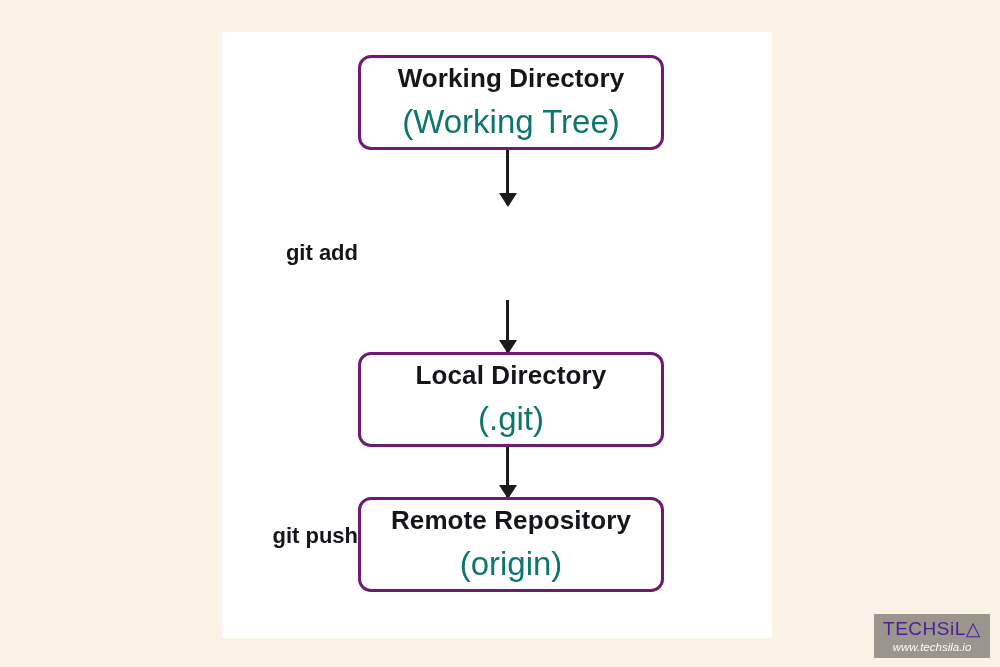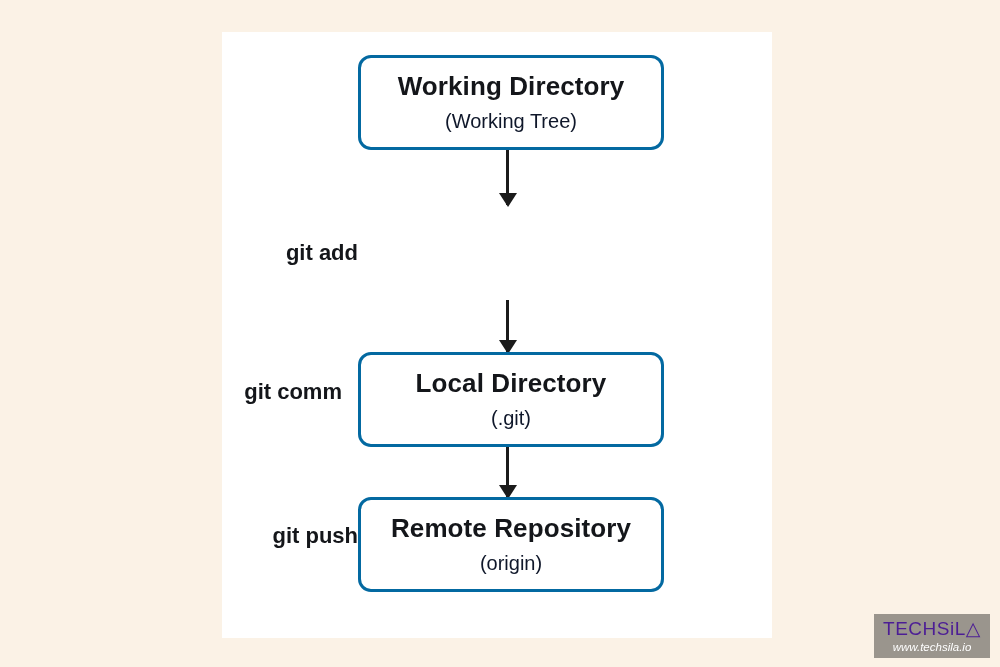--- a/index.html
+++ b/index.html
@@ -31,40 +31,40 @@
     width: 1000px;
     height: 667px;
   }
 
   .node {
     position: absolute;
     left: 358px;
     width: 306px;
     height: 95px;
     box-sizing: border-box;
-    border: 3px solid #0369a1;
+    border: 3px solid #701a75;
     border-radius: 13px;
     background: #FFFFFF;
     display: flex;
     flex-direction: column;
     align-items: center;
     justify-content: center;
     z-index: 3;
   }
   .node-title {
     font-size: 26px;
     font-weight: bold;
     color: #14161A;
     letter-spacing: 0.1px;
     line-height: 1.15;
   }
   .node-sub {
-    font-size: 20px;
+    font-size: 33px;
     font-weight: normal;
-    color: #0f172a;
+    color: #0f766e;
     line-height: 1.2;
     margin-top: 8px;
   }
 
   #node-0 { top: 55px; }
   #node-1 { top: 205px; }
   #node-2 { top: 352px; }
   #node-3 { top: 497px; }
 
   
@@ -160,21 +160,20 @@
     <div class="node-title">Local Directory</div>
     <div class="node-sub">(.git)</div>
   </div>
 
   <div class="node" id="node-3">
     <div class="node-title">Remote Repository</div>
     <div class="node-sub">(origin)</div>
   </div>
 
   <div class="edge-label" id="label-0">git add</div>
-  <div class="edge-label" id="label-1">git comm</div>
   <div class="edge-label" id="label-2">git push</div>
 
 </div>
 
 <div id="watermark">
   <div id="wm-brand">
     <span>TECHSiL</span>
     <span>△</span>
   </div>
   <div id="wm-url">www.techsila.io</div>

